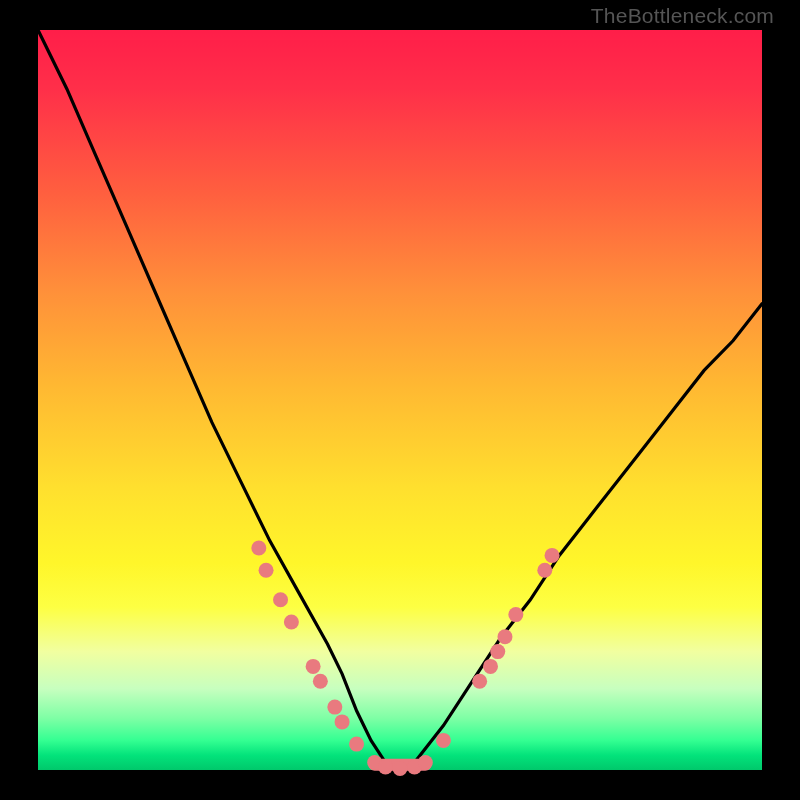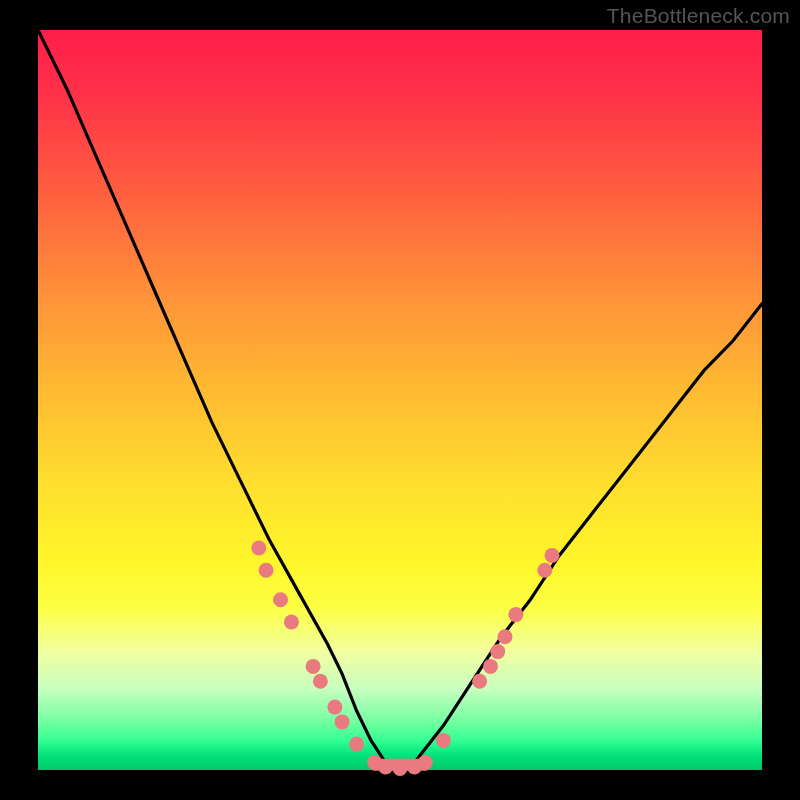--- a/index.html
+++ b/index.html
@@ -13,21 +13,21 @@
   }
   .frame {
     position: relative;
     width: 800px;
     height: 800px;
     background: #000;
   }
   .watermark {
     position: absolute;
     top: 4px;
-    right: 10px;
+    right: 26px;
     color: #555;
     font-size: 21px;
     font-weight: 500;
     letter-spacing: 0.2px;
     z-index: 50;
   }
   .plot {
     position: absolute;
     left: 38px;
     top: 30px;

